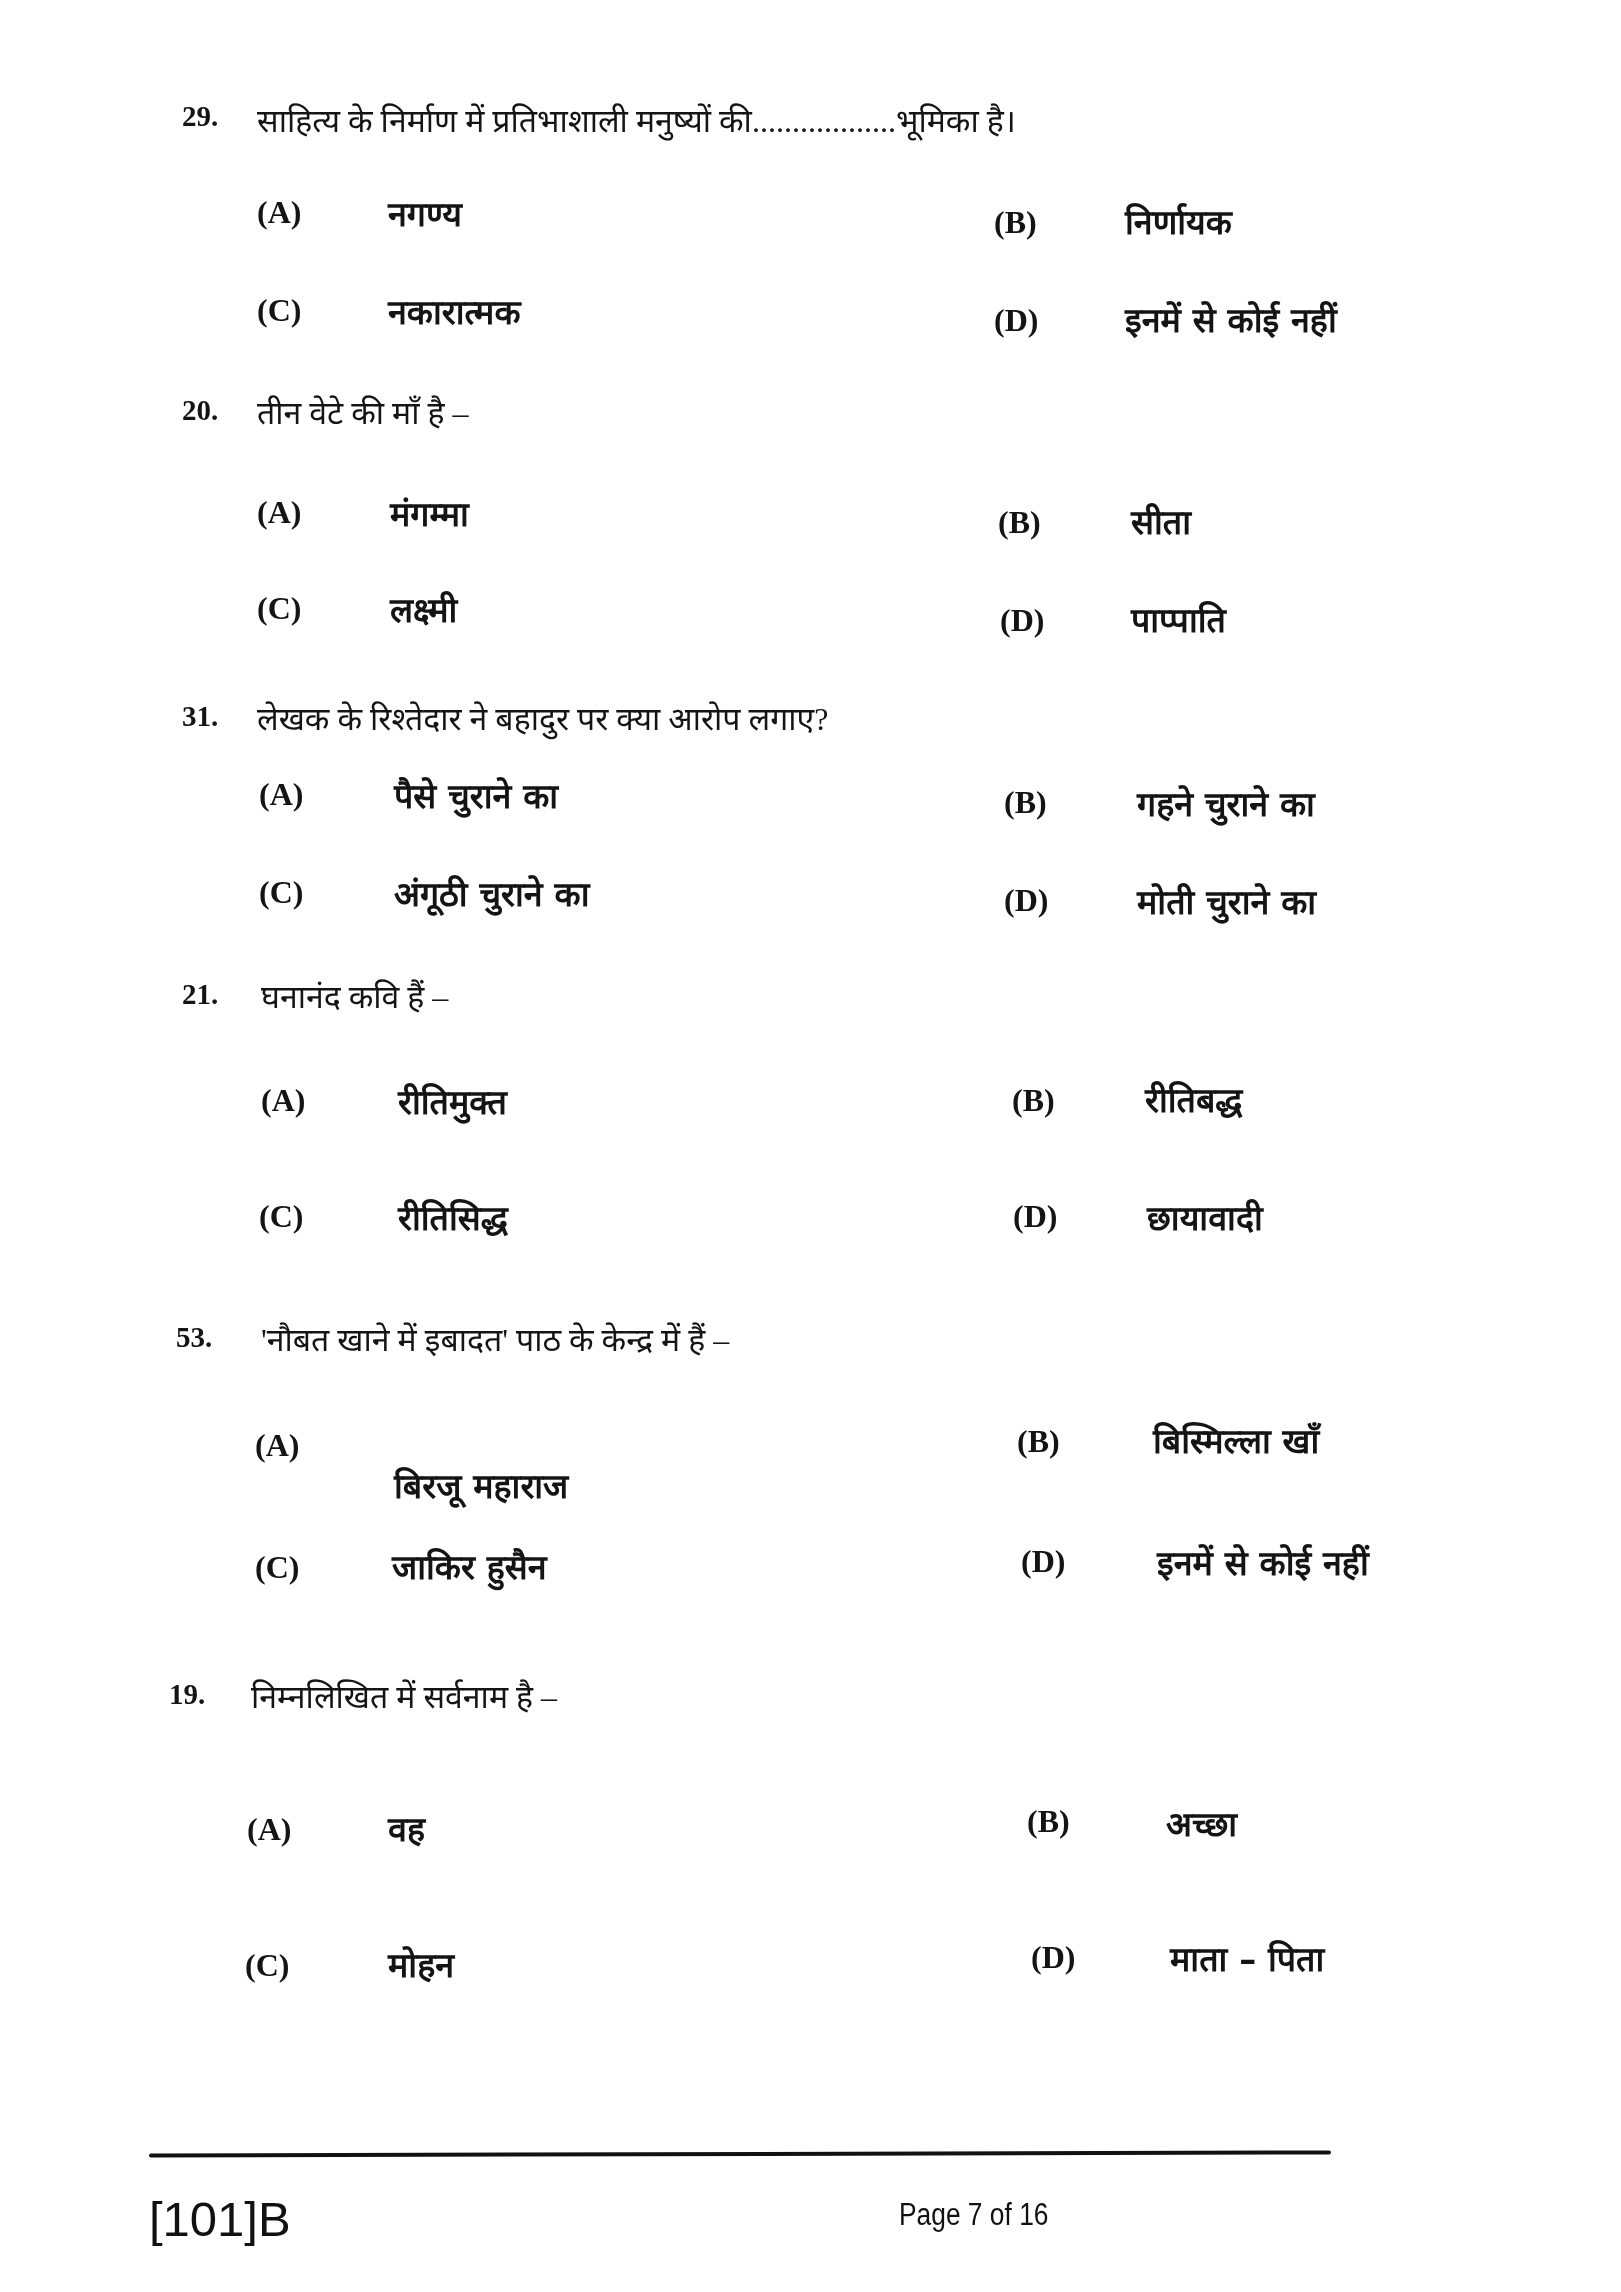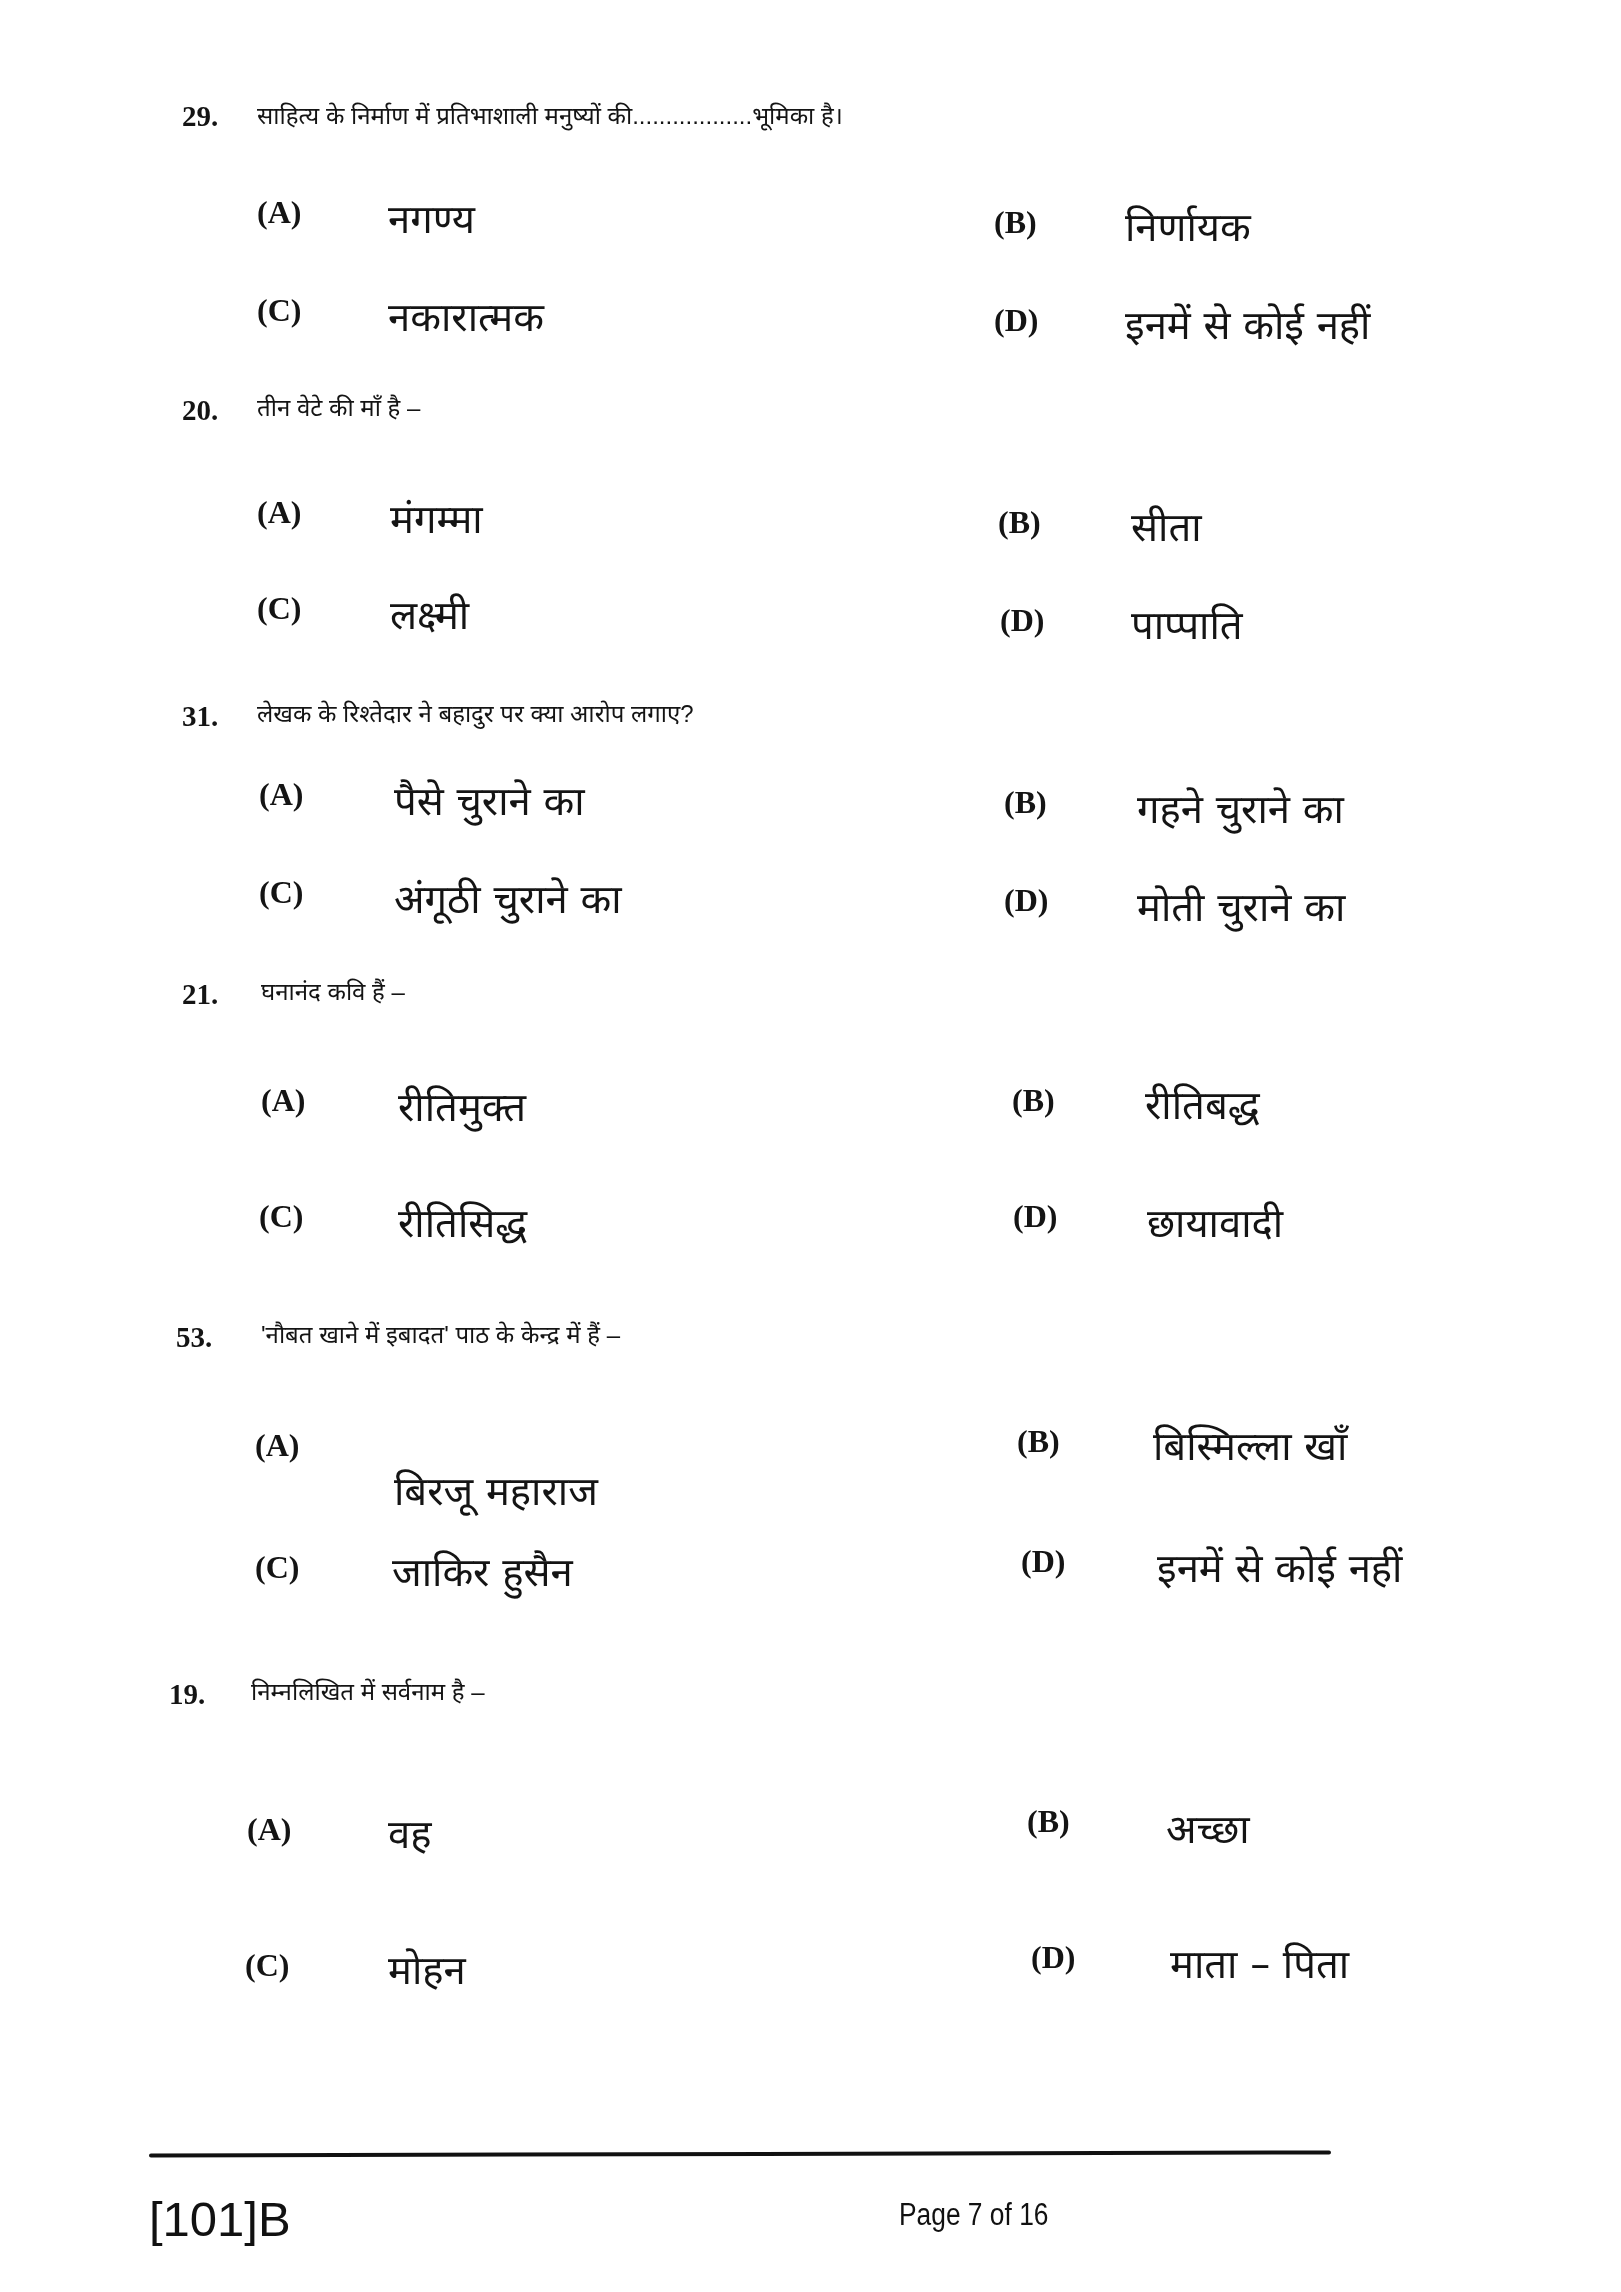--- a/index.html
+++ b/index.html
@@ -1,21 +1,21 @@
 <!DOCTYPE html>
 <html><head>
 <meta charset="utf-8">
 <style>
   html, body { margin:0; padding:0; }
   body { width:1621px; height:2293px; background:#ffffff; position:relative; overflow:hidden;
          font-family:"DejaVu Serif", serif; color:#141414; }
   .q-num { position:absolute; font-family:"Liberation Serif", serif; font-weight:bold; font-size:29px; }
-  .q-text { position:absolute; font-family:Liberation Sans, sans-serif; font-size:24px; white-space:nowrap; }
+  .q-text { position:absolute; font-family:Liberation Serif, serif; font-size:32px; white-space:nowrap; }
   .opt-letter { position:absolute; font-family:"Liberation Serif", serif; font-weight:bold; font-size:32px; }
-  .opt-text { position:absolute; font-family:"DejaVu Sans", sans-serif; font-size:40px; white-space:nowrap; }
+  .opt-text { position:absolute; font-family:"DejaVu Sans", sans-serif; font-size:34px; white-space:nowrap;font-weight:bold; }
   .footer-line { position:absolute; left:149px; top:2152px; width:1182px; height:3.9px; background:#111;
                  border-radius:2px; transform:skewY(-0.15deg); }
   .footer-code { position:absolute; left:149px; top:2191px; font-family:"Liberation Sans", sans-serif; font-size:49px; color:#111; }
   .footer-page { position:absolute; left:899px; top:2197px; font-family:"Liberation Sans", sans-serif; font-size:31px; color:#111; transform:scaleX(0.85); transform-origin:left; }
 </style>
 </head>
 <body>
 
 <div>
   <span class="q-num" style="left:182px;top:100px">29.</span>

